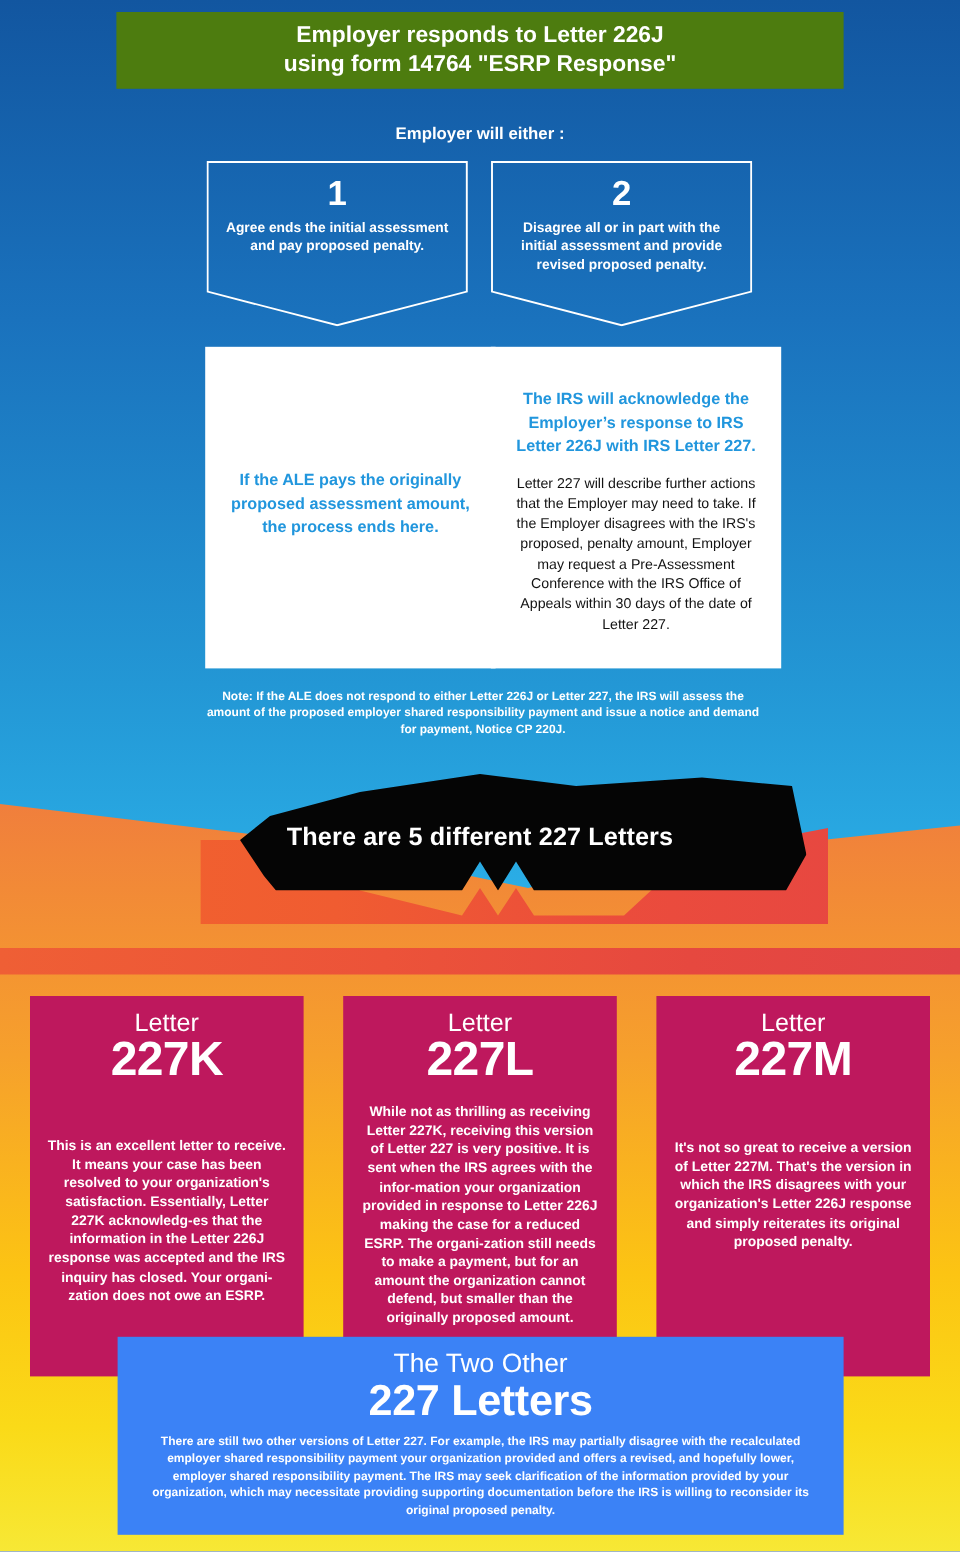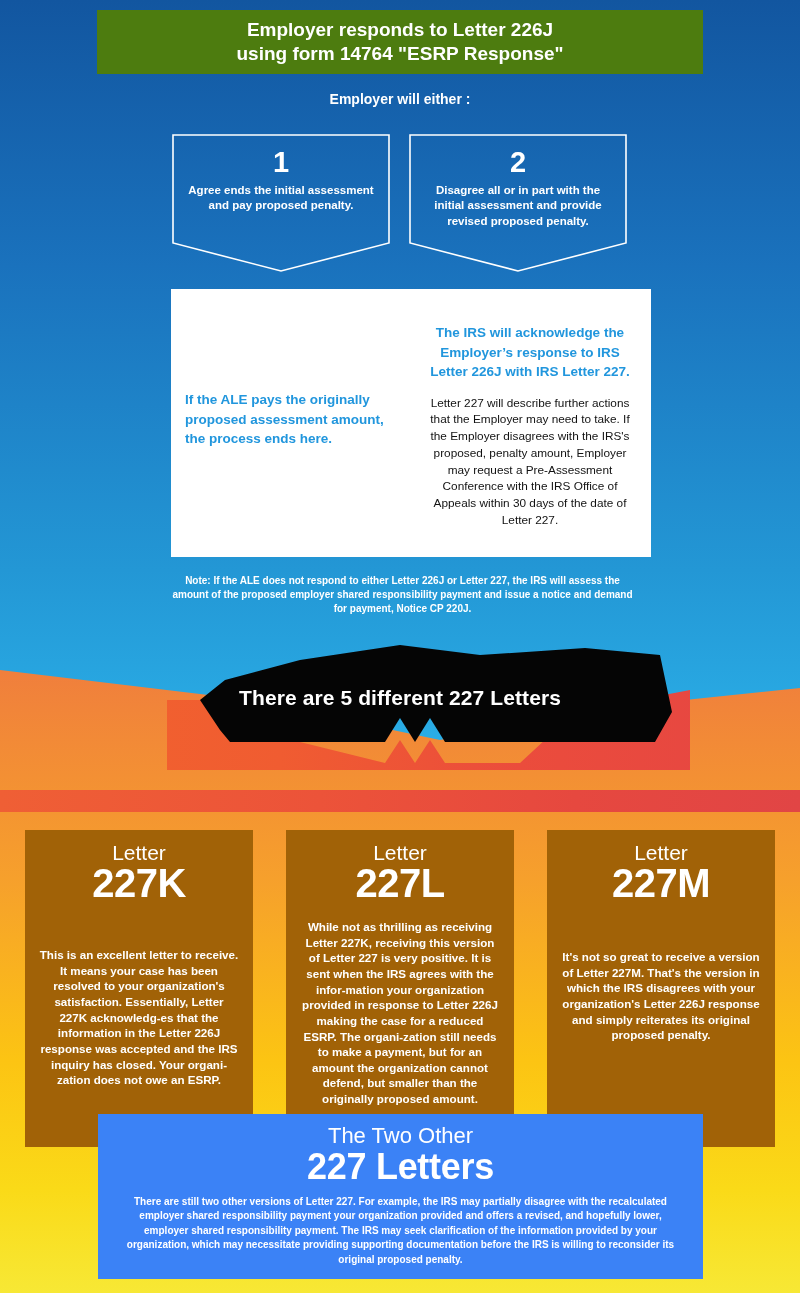--- a/index.html
+++ b/index.html
@@ -135,21 +135,21 @@
   }
   .header-box .hl {
     font-size: 19px;
     font-weight: bold;
     line-height: 1.28;
   }
 
   .subhead {
     position: absolute;
     left: 0;
-    top: 91px;
+    top: 103px;
     width: 800px;
     text-align: center;
     color: #ffffff;
     font-size: 14px;
     font-weight: bold;
     z-index: 10;
   }
 
   
   .chev {
@@ -191,20 +191,21 @@
     background: #ffffff;
     z-index: 10;
     box-sizing: border-box;
     padding: 16px 14px;
   }
   .panel-left  { left: 171px; }
   .panel-right { left: 409px; }
 
   .panel-left .panel-body {
     margin-top: 85px;
+    text-align: center;
     color: #2196dd;
     font-size: 13.5px;
     font-weight: bold;
     line-height: 1.45;
   }
   .panel-right .panel-head {
     margin-top: 18px;
     text-align: center;
     color: #2196dd;
     font-size: 13.5px;
@@ -232,21 +233,21 @@
     line-height: 1.42;
     z-index: 10;
   }
 
   
   .card {
     position: absolute;
     top: 830px;
     width: 228px;
     height: 317px;
-    background: #a16207;
+    background: #be185d;
     z-index: 12;
     box-sizing: border-box;
     padding: 12px 14px 14px 14px;
     text-align: center;
   }
   .card-k { left: 25px; }
   .card-l { left: 286px; }
   .card-m { left: 547px; }
 
   .card-eyebrow {

